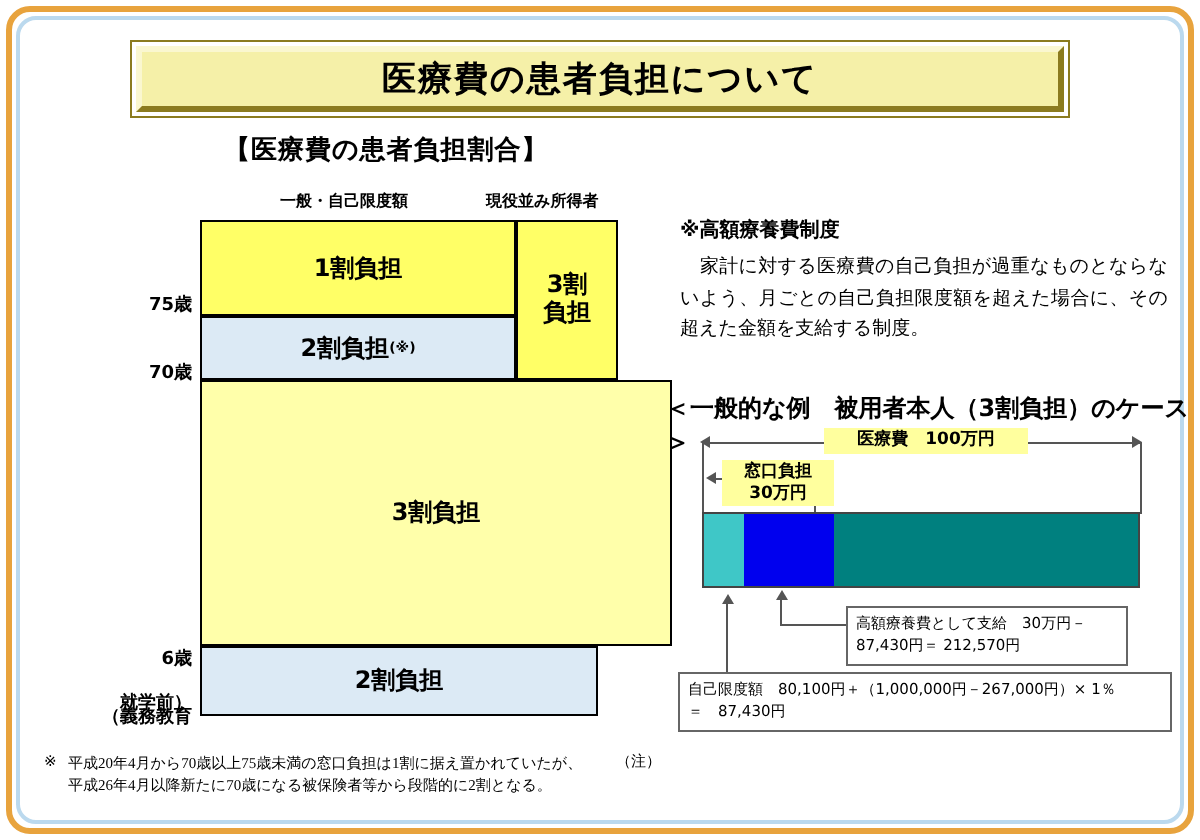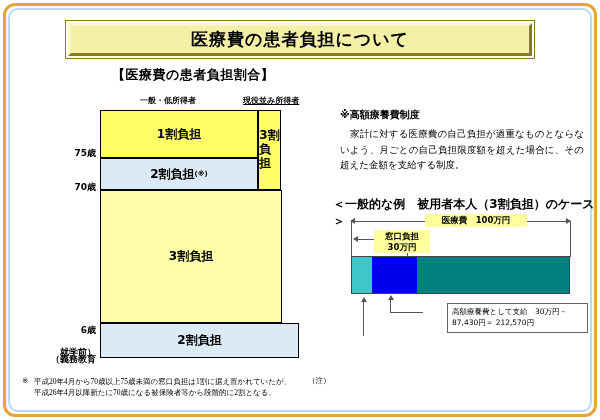--- a/index.html
+++ b/index.html
@@ -74,21 +74,21 @@
   .rt-body .indent{text-indent:10px;display:block;}
   .rt-case{
     position:absolute;left:333px;top:196px;font-size:12px;font-weight:bold;color:#000;
   }
 
   
   .meas-line{position:absolute;background:#555;}
   .meas-label{
     position:absolute;background:#FFFF9E;font-size:8.5px;font-weight:bold;
     color:#000;text-align:center;white-space:nowrap;line-height:1.25;
-    padding:1px 3px;box-sizing:border-box;z-index:3;margin-left:13px;
+    padding:1px 3px;box-sizing:border-box;z-index:3;
   }
   .tick{position:absolute;width:1px;background:#555;}
   .arrowL,.arrowR{
     position:absolute;width:0;height:0;border-top:3px solid transparent;
     border-bottom:3px solid transparent;
   }
   .arrowL{border-right:5px solid #555;}
   .arrowR{border-left:5px solid #555;}
 
   
@@ -122,47 +122,47 @@
   <div class="frame-inner"></div>
 
   <div class="content">
 
     <div class="title-bar-outline"></div>
     <div class="title-bar"></div>
     <div class="title-text">医療費の患者負担について</div>
 
     <div class="left-heading">【医療費の患者負担割合】</div>
 
-    <div class="col-label" style="left:140px;top:95px;">一般・低所得者</div>
-    <div class="col-label" style="left:243px;top:95px;text-decoration:underline;">現役並み所得者</div>
+    <div class="col-label" style="left:140px;top:95px;">一般・自己限度額</div>
+    <div class="col-label" style="left:243px;top:95px;">現役並み所得者</div>
 
     <div class="age-label" style="left:36px;top:148px;width:60px;">75歳</div>
     <div class="age-label" style="left:36px;top:182px;width:60px;">70歳</div>
     <div class="age-label" style="left:16px;top:325px;width:80px;">6歳</div>
     <div class="age-label" style="left:16px;top:354px;width:80px;">（義務教育</div>
     <div class="age-label" style="left:16px;top:347px;width:80px;">就学前）</div>
 
     <div class="chart-box" style="left:100px;top:110px;width:158px;height:48px;background:#FFFF66;">
       <span>1割負担</span>
     </div>
 
     <div class="chart-box" style="left:100px;top:158px;width:158px;height:32px;background:#DCEAF5;">
       <span>2割負担</span>
         <span class="sub-note">(※)</span>
     </div>
 
-    <div class="chart-box" style="left:100px;top:190px;width:182px;height:133px;background:#FFFFAA;">
+    <div class="chart-box" style="left:100px;top:190px;width:236px;height:133px;background:#FFFFAA;">
       <span>3割負担</span>
     </div>
 
     <div class="chart-box" style="left:100px;top:323px;width:199px;height:35px;background:#DCEAF5;">
       <span>2割負担</span>
     </div>
 
-    <div class="chart-box" style="left:258px;top:110px;width:23px;height:80px;background:#FFFF66;flex-direction:column;line-height:1.15;">
+    <div class="chart-box" style="left:258px;top:110px;width:51px;height:80px;background:#FFFF66;flex-direction:column;line-height:1.15;">
       <span>3割</span>
       <span>負担</span>
     </div>
 
     <div class="rt-head">※高額療養費制度</div>
     <div class="rt-body">
       <span class="indent">家計に対する医療費の自己負担が過重なものとならないよう、月ごとの自己負担限度額を超えた場合に、その超えた金額を支給する制度。</span>
     </div>
     <div class="rt-case">＜一般的な例　被用者本人（3割負担）のケース＞</div>
 
@@ -184,24 +184,28 @@
 
     <div class="cost-bar" style="left:351px;top:256px;width:219px;height:38px;">
       <div class="seg" style="left:0;width:9%;background:#3FC7C7;"></div>
       <div class="seg" style="left:9%;width:21%;background:#0000EE;"></div>
       <div class="seg" style="left:30%;width:70%;background:#00807F;"></div>
     </div>
 
     <div class="lead-arrow-up" style="left:388px;top:295px;"></div>
     <div class="lead" style="left:390px;top:300px;width:1px;height:12px;"></div>
     <div class="lead" style="left:390px;top:312px;width:33px;height:1px;"></div>
-    <div class="callout" style="left:423px;top:303px;width:141px;margin-left:24px;">高額療養費として支給　30万円－87,430円＝ 212,570円</div>
+    <div class="callout" style="left:423px;top:303px;width:141px;">高額療養費として支給　30万円－87,430円＝ 212,570円</div>
 
     <div class="lead-arrow-up" style="left:361px;top:297px;"></div>
     <div class="lead" style="left:363px;top:302px;width:1px;height:34px;"></div>
+    <div class="callout" style="left:339px;top:336px;width:247px;">
+      <span>自己限度額　80,100円＋（1,000,000円－267,000円）× 1％</span><br>
+      <span>＝　87,430円</span>
+    </div>
 
     <div class="fn-mark" style="left:22px;top:376px;">※</div>
     <div class="footnote" style="left:34px;top:376px;width:262px;">平成20年4月から70歳以上75歳未満の窓口負担は1割に据え置かれていたが、平成26年4月以降新たに70歳になる被保険者等から段階的に2割となる。</div>
 
     <div class="fn-mark" style="left:308px;top:376px;">（注）</div>
 
   </div>
 </div>
 
 </body></html>

